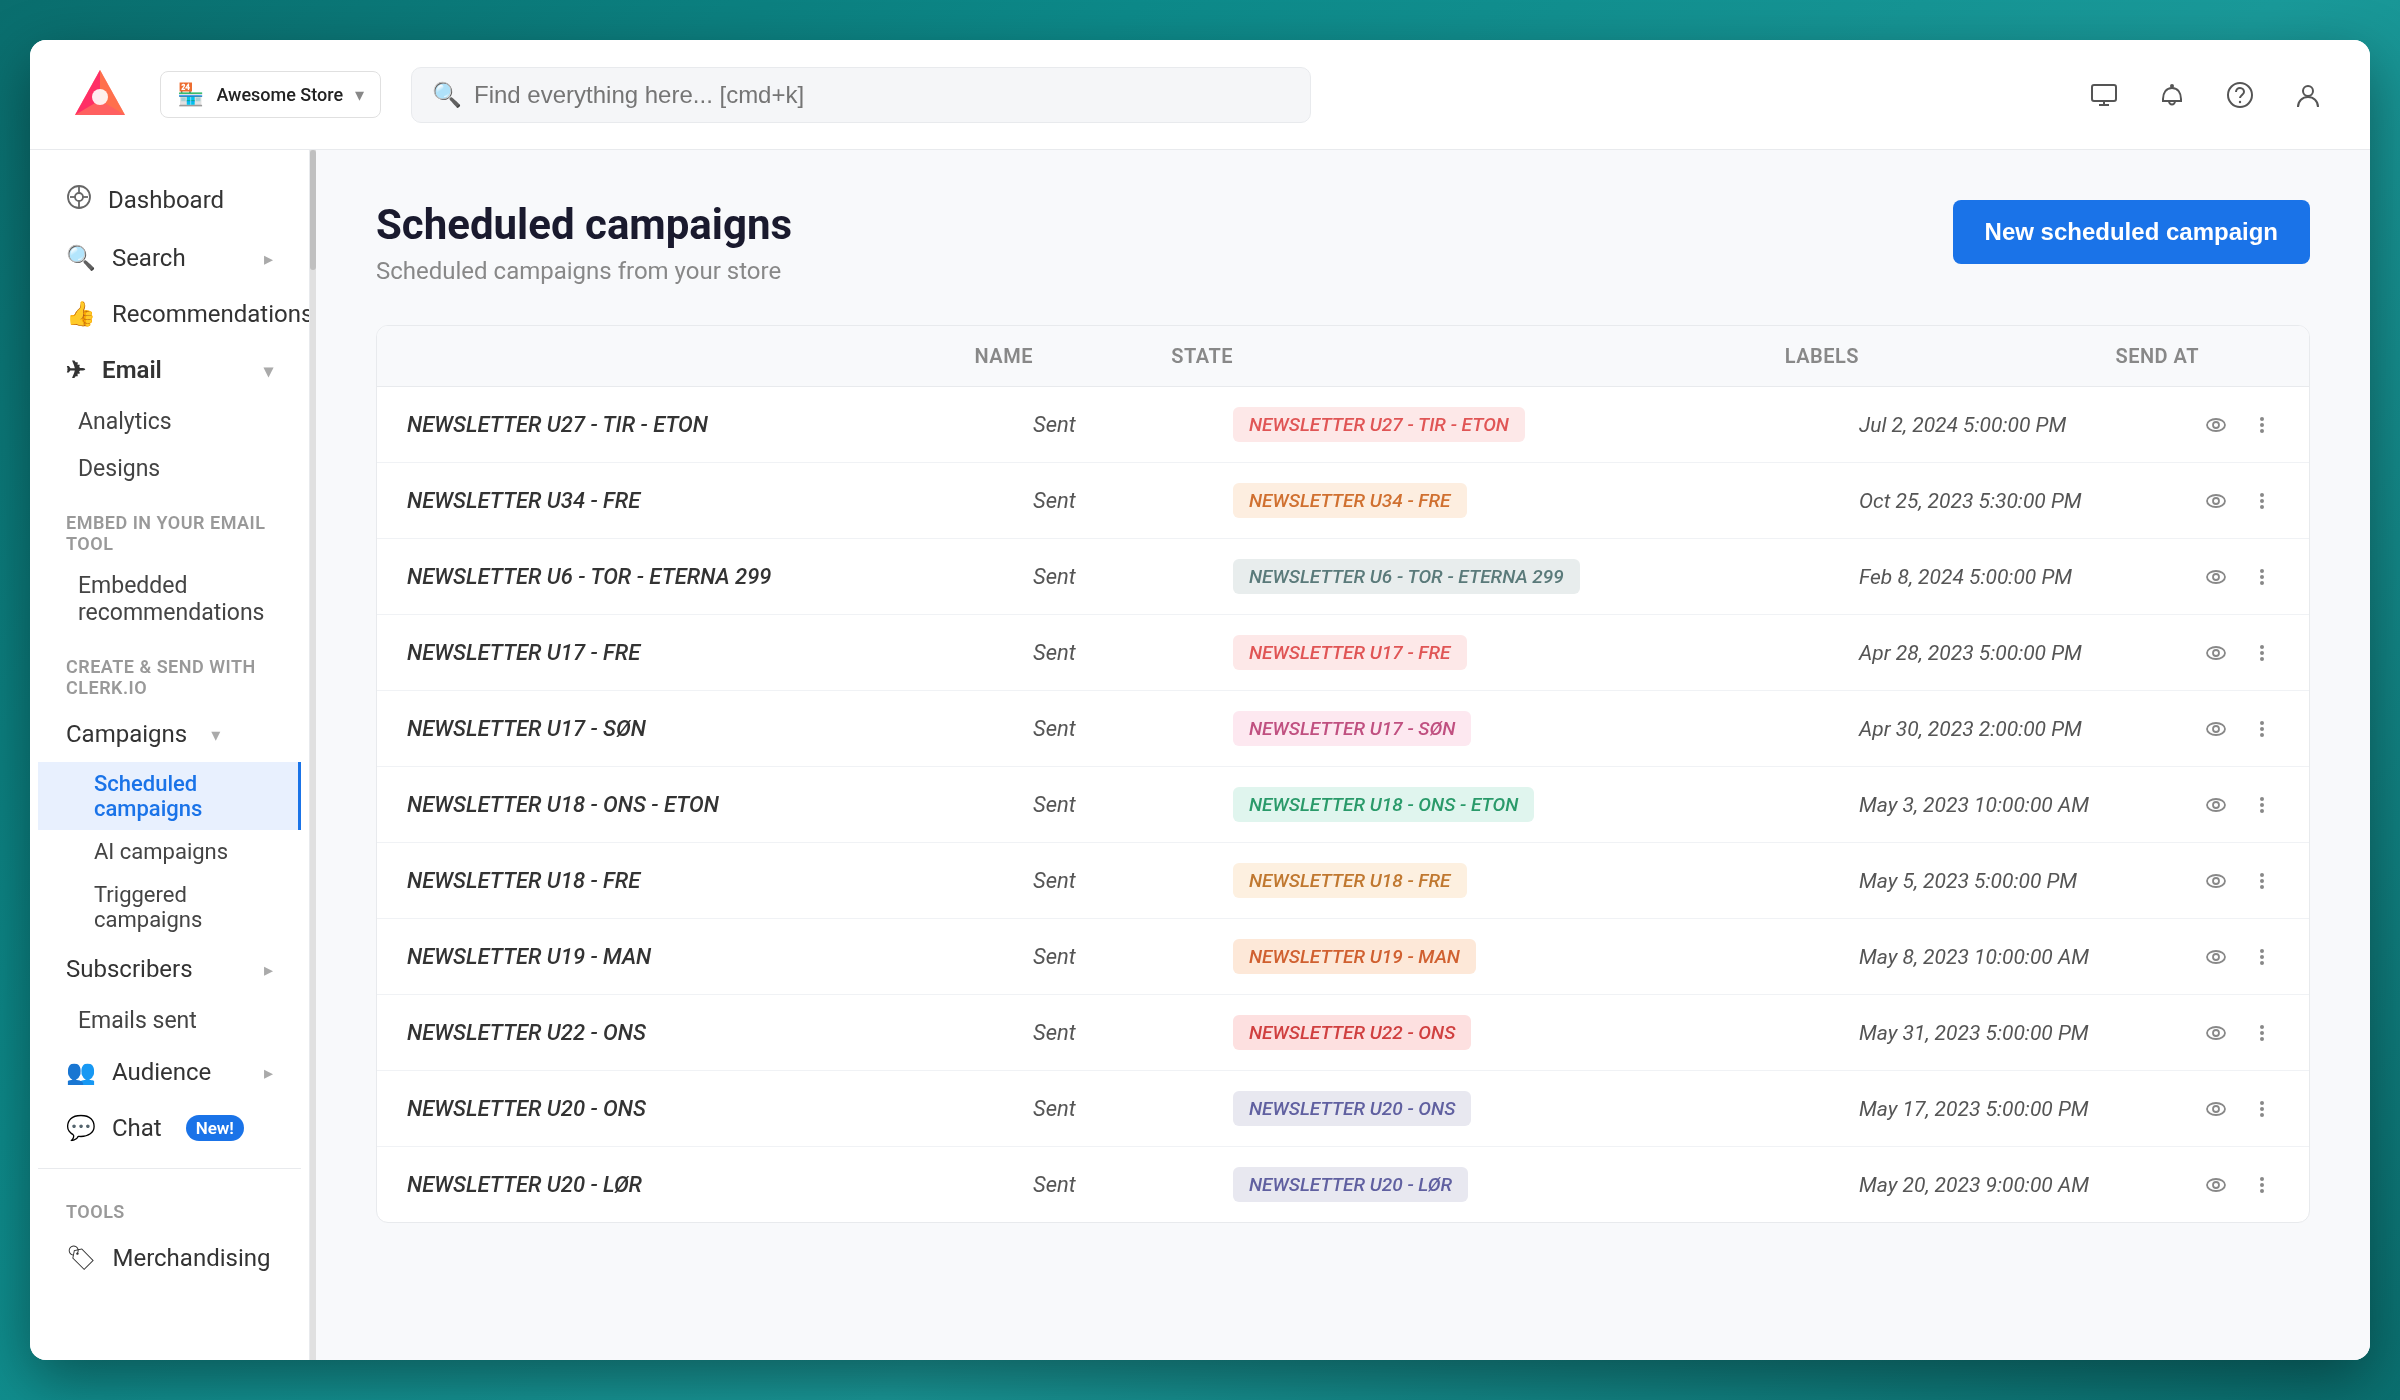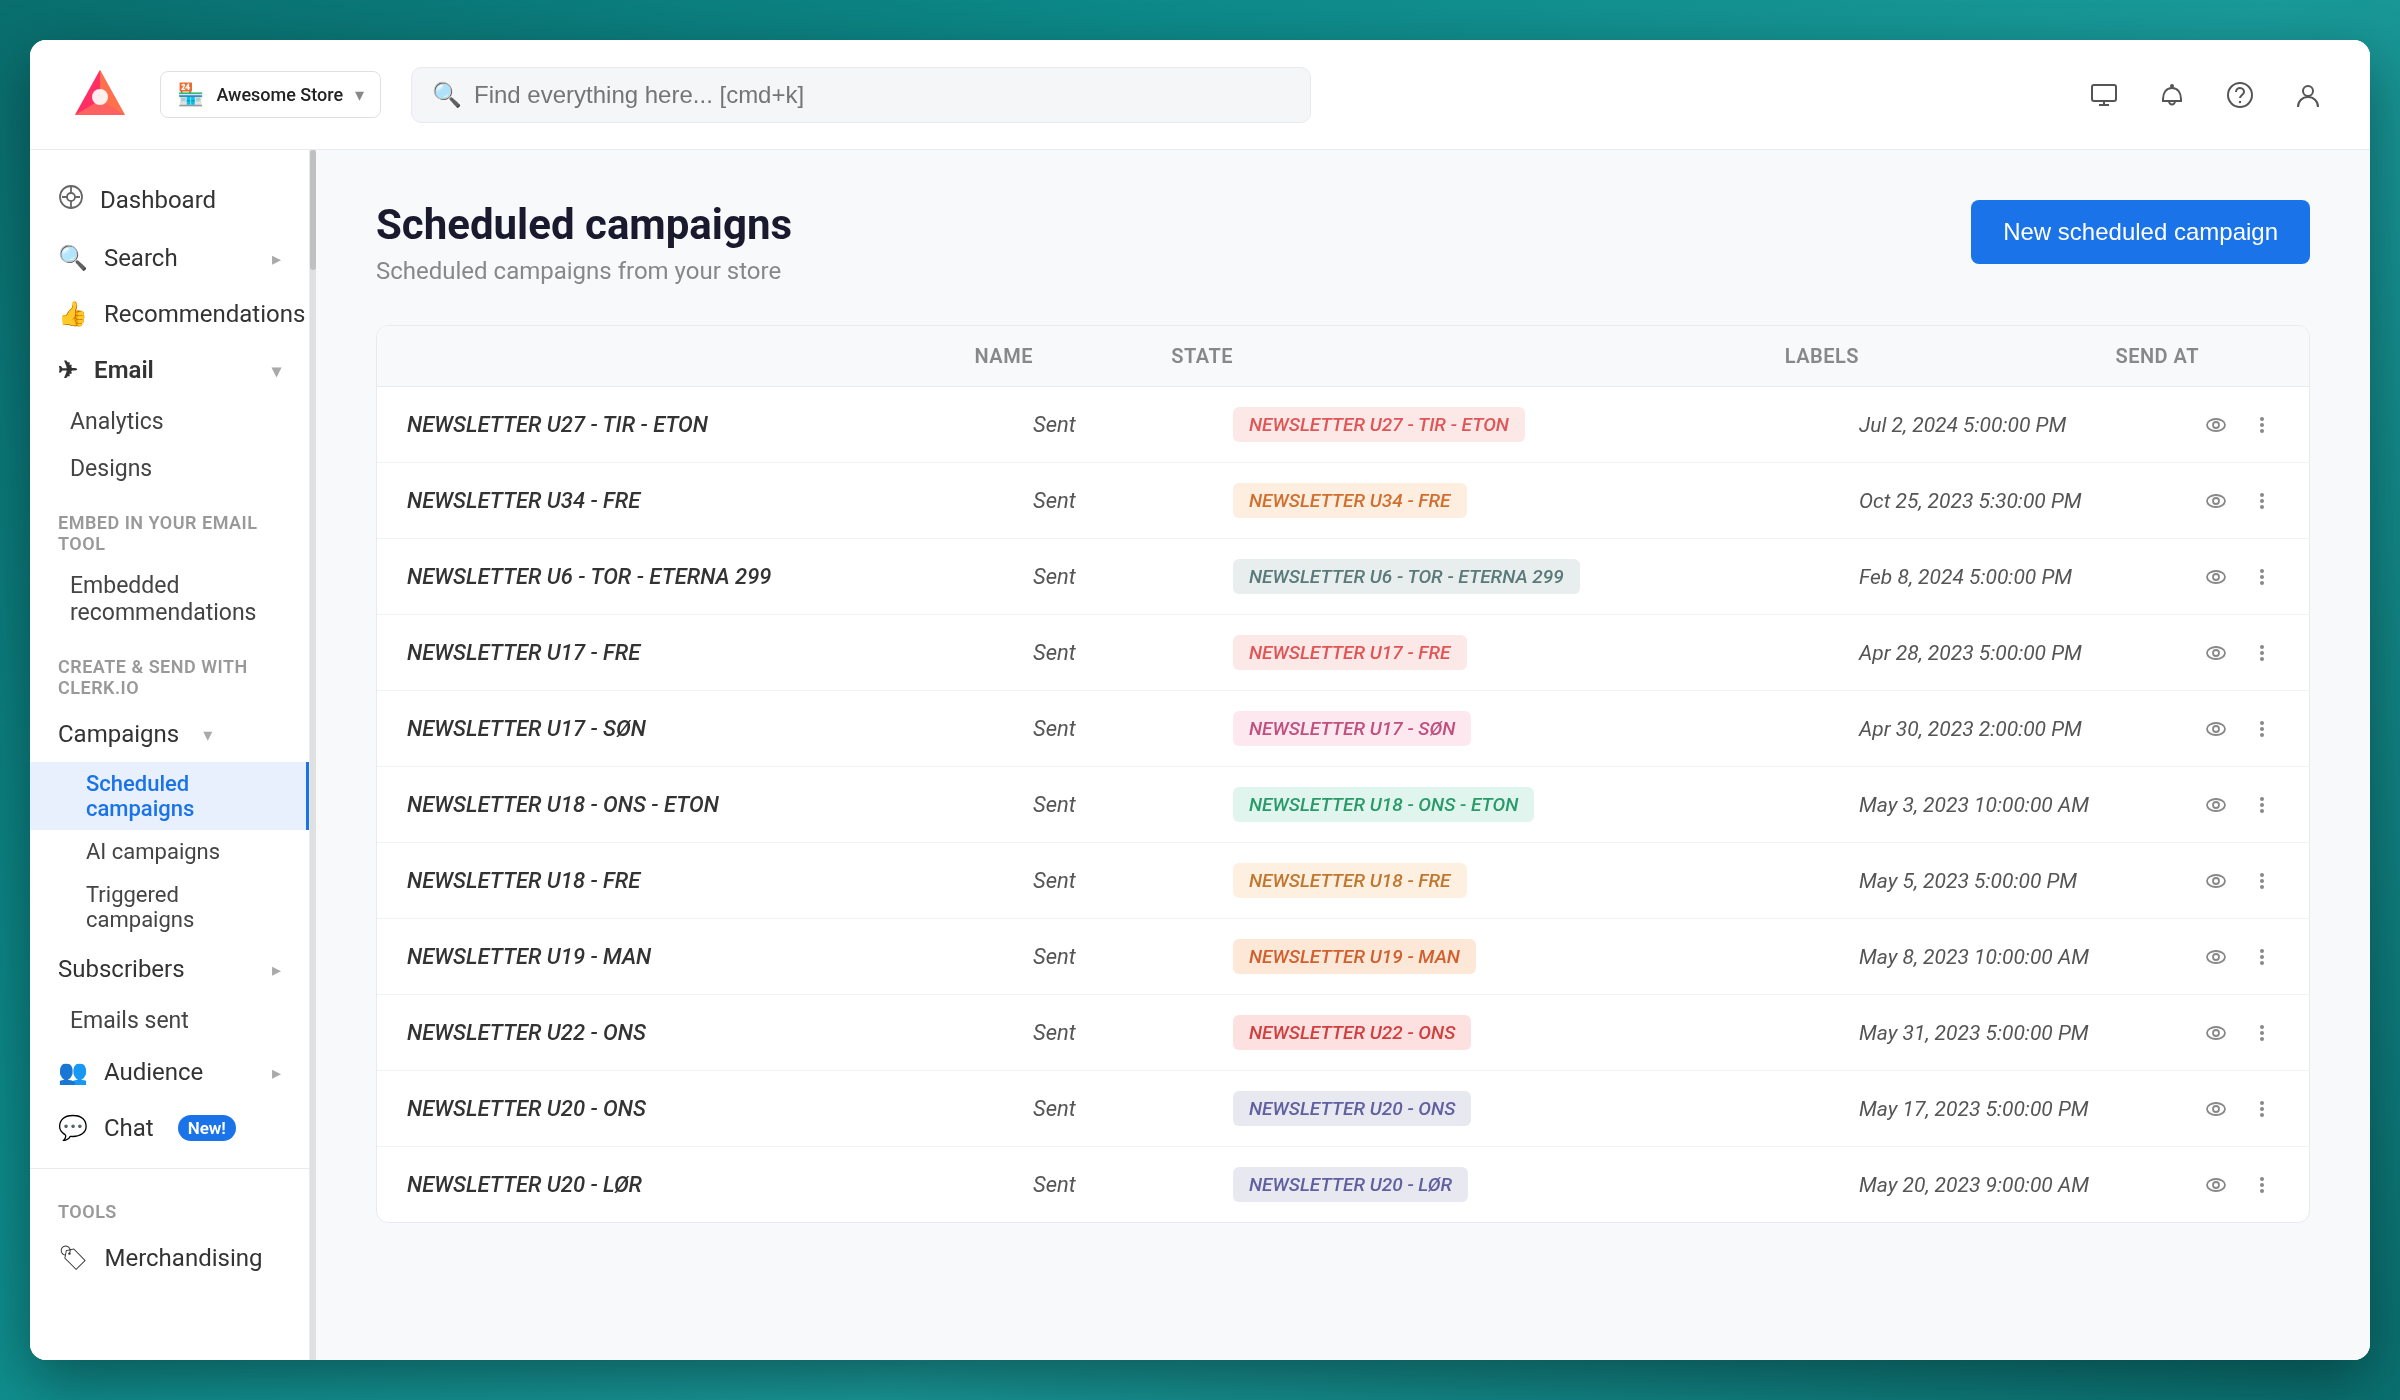--- a/index.html
+++ b/index.html
@@ -110,21 +110,21 @@
       overflow: hidden;
     }
 
     
     .sidebar {
       width: 280px;
       background: #ffffff;
       border-right: 1px solid #e8eaed;
       display: flex;
       flex-direction: column;
-      padding: 20px 0;
+      padding: 20px 8px;
       overflow-y: auto;
       flex-shrink: 0;
     }
     .sidebar-item {
       display: flex;
       align-items: center;
       gap: 16px;
       padding: 14px 28px;
       font-size: 24px;
       color: #333;
@@ -207,21 +207,21 @@
       color: #888;
       margin-top: 8px;
     }
     .new-campaign-btn {
       background: #1a73e8;
       color: #fff;
       border: none;
       border-radius: 8px;
       padding: 18px 32px;
       font-size: 24px;
-      font-weight: 400;
+      font-weight: 700;
       cursor: pointer;
       white-space: nowrap;
     }
 
     
     .table-container {
       background: #fff;
       border-radius: 12px;
       border: 1px solid #e8eaed;
       overflow: hidden;

